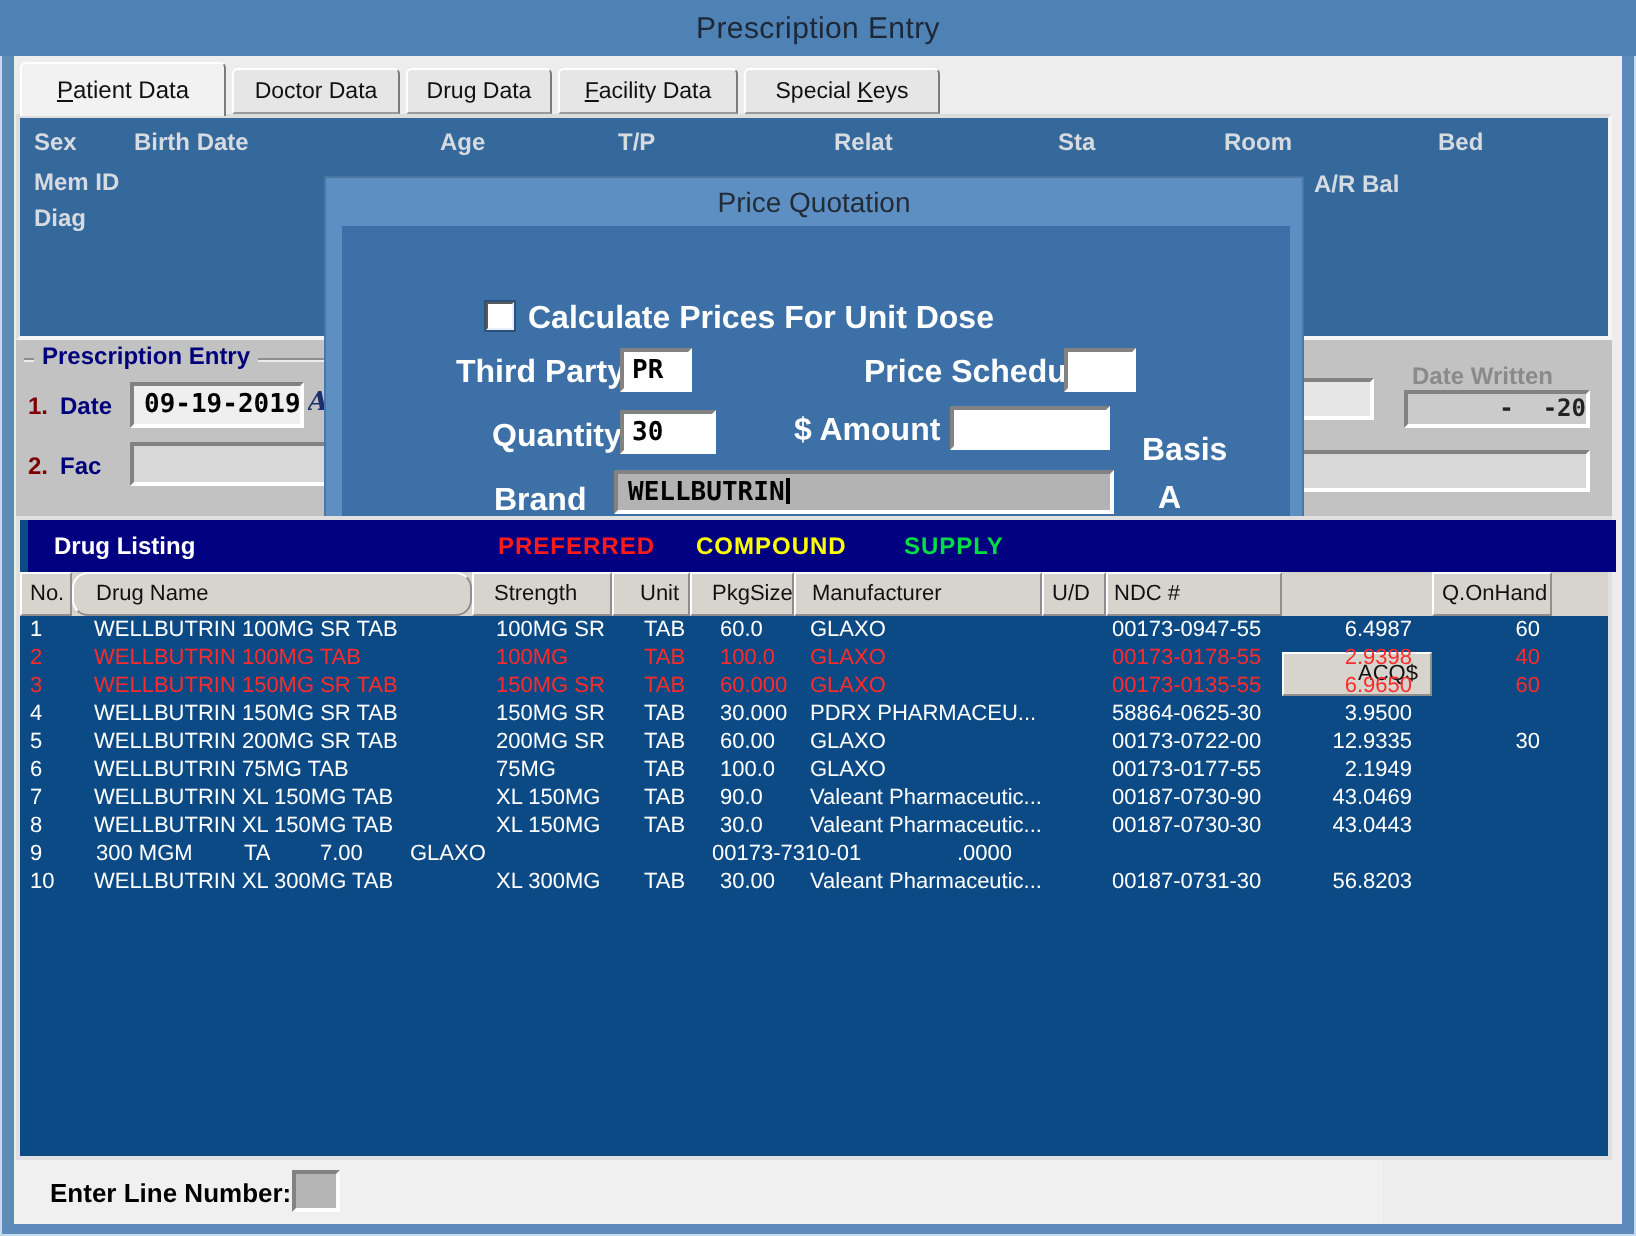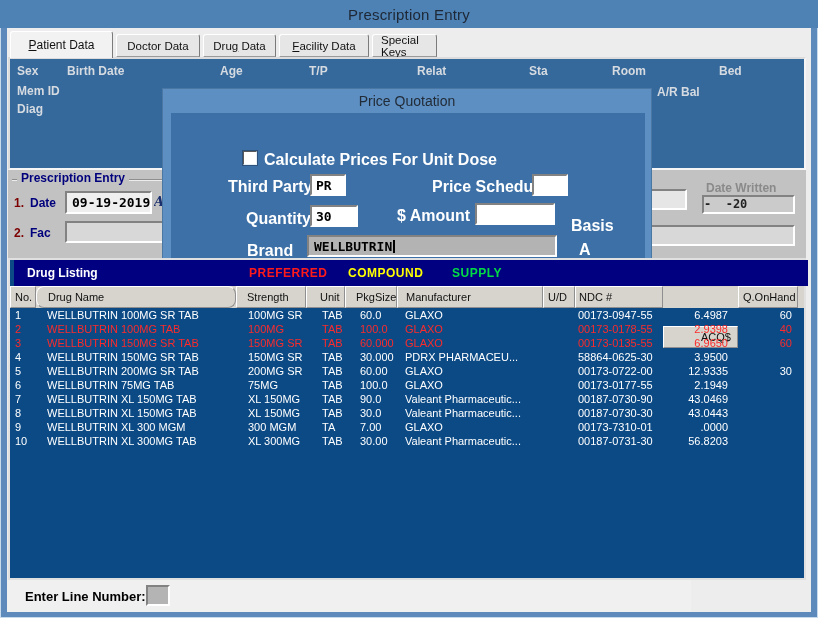--- a/index.html
+++ b/index.html
@@ -51,21 +51,21 @@
   }
   .dateinput { position:absolute; left:57px; top:21px; width:87px; height:23px;
     background:#efefef; font:bold 13px "DejaVu Sans Mono", monospace; color:#000;
     padding:0 0 0 5px; outline:none; }
   .facinput { position:absolute; left:57px; top:51px; width:570px; height:22px; background:#d8d8d8; outline:none; }
   .partial { position:absolute; left:146px; top:24px; width:8px; height:14px; overflow:hidden;
     color:#1a2f6e; font:italic bold 13px "DejaVu Serif", serif; }
   .rtop { position:absolute; left:552px; top:19px; width:127px; height:21px; background:#e6e6e6; }
   .dwlabel { position:absolute; left:698px; top:11px; color:#8a8a8a; font-weight:bold; font-size:12px; }
   .dwinput { position:absolute; left:694px; top:25px; width:93px; height:19px; background:#cbcbcb;
-    font:bold 12px "DejaVu Sans Mono", monospace; color:#222; white-space:pre; text-align:left; line-height:14px; }
+    font:bold 12px "DejaVu Sans Mono", monospace; color:#222; white-space:pre; text-align:right; line-height:14px; }
   .rlong { position:absolute; left:635px; top:55px; width:152px; height:21px; background:#d8d8d8; }
   
   .dialog {
     position:absolute; left:162px; top:88px; width:490px; height:170px;
     background:#5d8fc2; z-index:10; overflow:hidden; border:1px solid #4a77a3; border-bottom:none;
   }
   .dtitle { position:absolute; left:0; top:0; width:100%; height:24px;
     display:flex; align-items:center; justify-content:center; font-size:14px; color:#222c38; }
   .dbody { position:absolute; left:8px; top:24px; width:474px; height:160px; background:#3d70a7; }
   .dlabel { position:absolute; color:#fff; font-weight:bold; font-size:16px; white-space:nowrap; }
@@ -87,21 +87,21 @@
   .thead { position:absolute; left:0; top:26px; width:794px; height:22px; background:#d7d4cd; display:flex; }
   .th { height:22px; background:#d7d4cd; font-size:11px; color:#111; line-height:20px;
     border-top:1px solid #fff; border-left:1px solid #fff;
     border-right:1px solid #8f8f8f; border-bottom:1px solid #8f8f8f; overflow:hidden; white-space:nowrap; }
   .rows { position:absolute; left:0; top:48px; width:794px; }
   .trow { display:flex; height:14px; font-size:11px; color:#fff; cursor:default; }
   .trow.red { color:#fb2b2b; }
   .cell { height:14px; line-height:14px; overflow:hidden; white-space:nowrap; }
   
   .c0{width:26px;padding-left:5px;} .c1{width:200px;padding-left:11px;} .c2{width:70px;padding-left:12px;}
-  .c3{width:39px;padding-left:16px;} .c4{width:52px;padding-left:15px;} .c5{width:146px;padding-left:8px;}
+  .c3{width:39px;padding-left:16px;} .c4{width:52px;padding-left:15px;} .c5{width:124px;padding-left:8px;}
   .c6{width:32px;padding-left:4px;} .c7{width:88px;padding-left:3px;}
   .c8{width:75px;text-align:right;padding-right:10px;} .c9{width:60px;text-align:right;padding-right:6px;}
   .thead .c0{padding-left:4px;} .thead .c1{padding-left:11px;border-radius:8px;} .thead .c2{padding-left:10px;}
   .thead .c3{padding-left:13px;} .thead .c4{padding-left:10px;} .thead .c5{padding-left:8px;}
   .thead .c8{padding-right:6px;margin-top:40px;} .thead .c9{text-align:left;padding-left:4px;padding-right:0;}
   
   .footer { position:absolute; left:0; top:552px; width:684px; height:32px; background:#f0f0f0; }
   .footer .flabel { position:absolute; left:18px; top:9px; font-weight:bold; font-size:13px; color:#000; }
   .lineinput { position:absolute; left:139px; top:5px; width:24px; height:21px; background:#b4b4b4; outline:none; border:none;
     border-top:2px solid #828282; border-left:2px solid #828282;
@@ -124,21 +124,21 @@
         </div>
         <div class="tab" style="left: 109px; width: 84px;">
           <span>Doctor Data</span>
         </div>
         <div class="tab" style="left: 196px; width: 73px;">
           <span>Dru<u>g</u> Data</span>
         </div>
         <div class="tab" style="left: 272px; width: 90px;">
           <span><u>F</u>acility Data</span>
         </div>
-        <div class="tab" style="left: 365px; width: 65px;">
+        <div class="tab" style="left: 365px; width: 98px;">
           <span>Special <u>K</u>eys</span>
         </div>
       </div>
 
     <div class="ppanel">
       <span class="plabel" style="left:7px;top:5px">Sex</span>
       <span class="plabel" style="left:57px;top:5px">Birth Date</span>
       <span class="plabel" style="left:210px;top:5px">Age</span>
       <span class="plabel" style="left:299px;top:5px">T/P</span>
       <span class="plabel" style="left:407px;top:5px">Relat</span>
@@ -280,21 +280,20 @@
             <div class="cell c3">TAB</div>
             <div class="cell c4">30.0</div>
             <div class="cell c5">Valeant Pharmaceutic...</div>
             <div class="cell c6"></div>
             <div class="cell c7">00187-0730-30</div>
             <div class="cell c8">43.0443</div>
             <div class="cell c9"></div>
           </div>
           <div class="trow">
             <div class="cell c0">9</div>
-            <div class="cell c1">WELLBUTRIN XL 300 MGM</div>
             <div class="cell c2">300 MGM</div>
             <div class="cell c3">TA</div>
             <div class="cell c4">7.00</div>
             <div class="cell c5">GLAXO</div>
             <div class="cell c6"></div>
             <div class="cell c7">00173-7310-01</div>
             <div class="cell c8">.0000</div>
             <div class="cell c9"></div>
           </div>
           <div class="trow">

